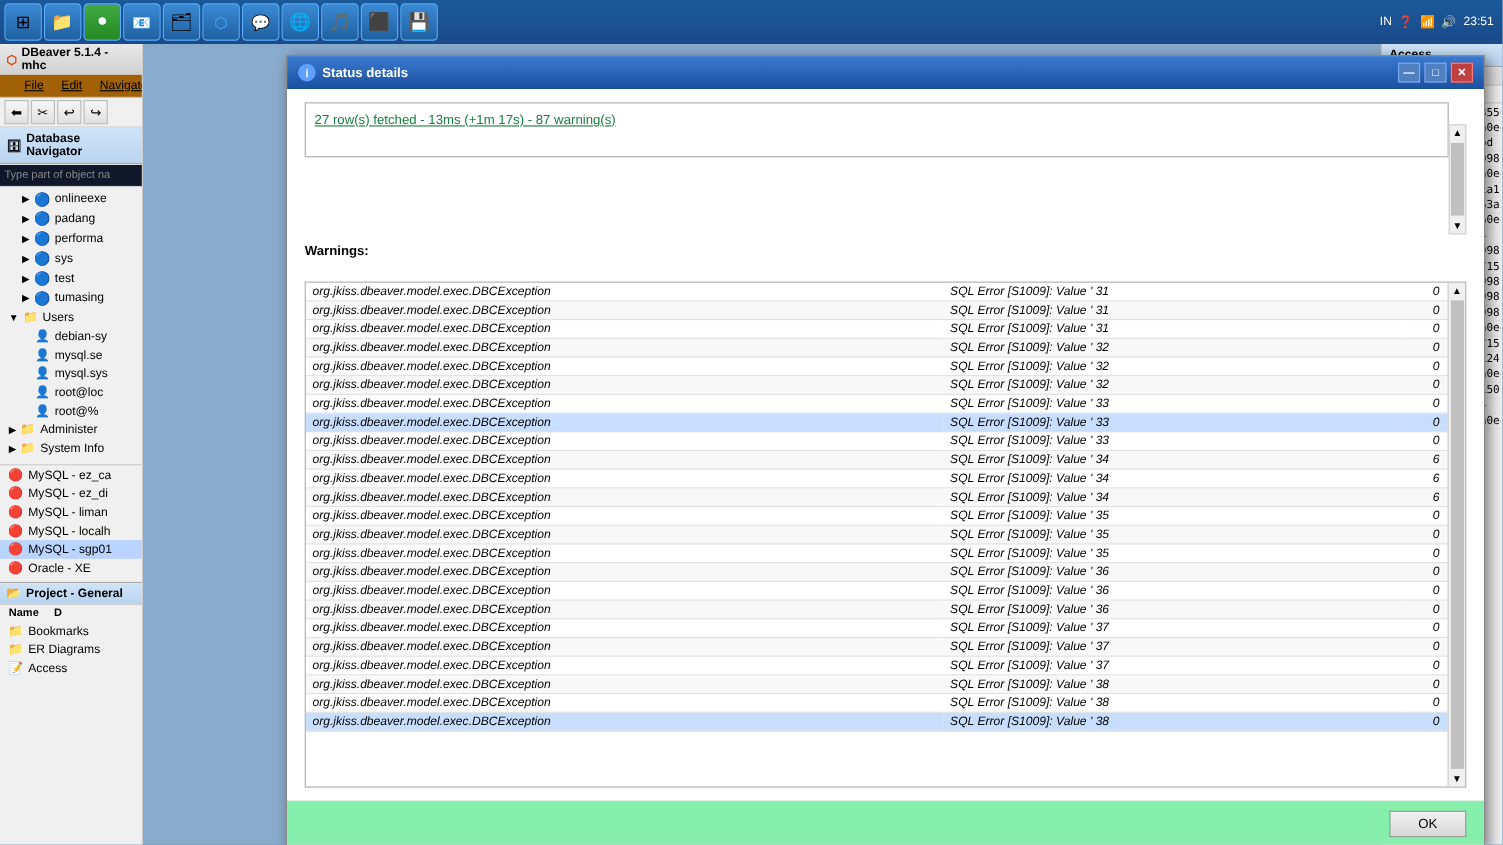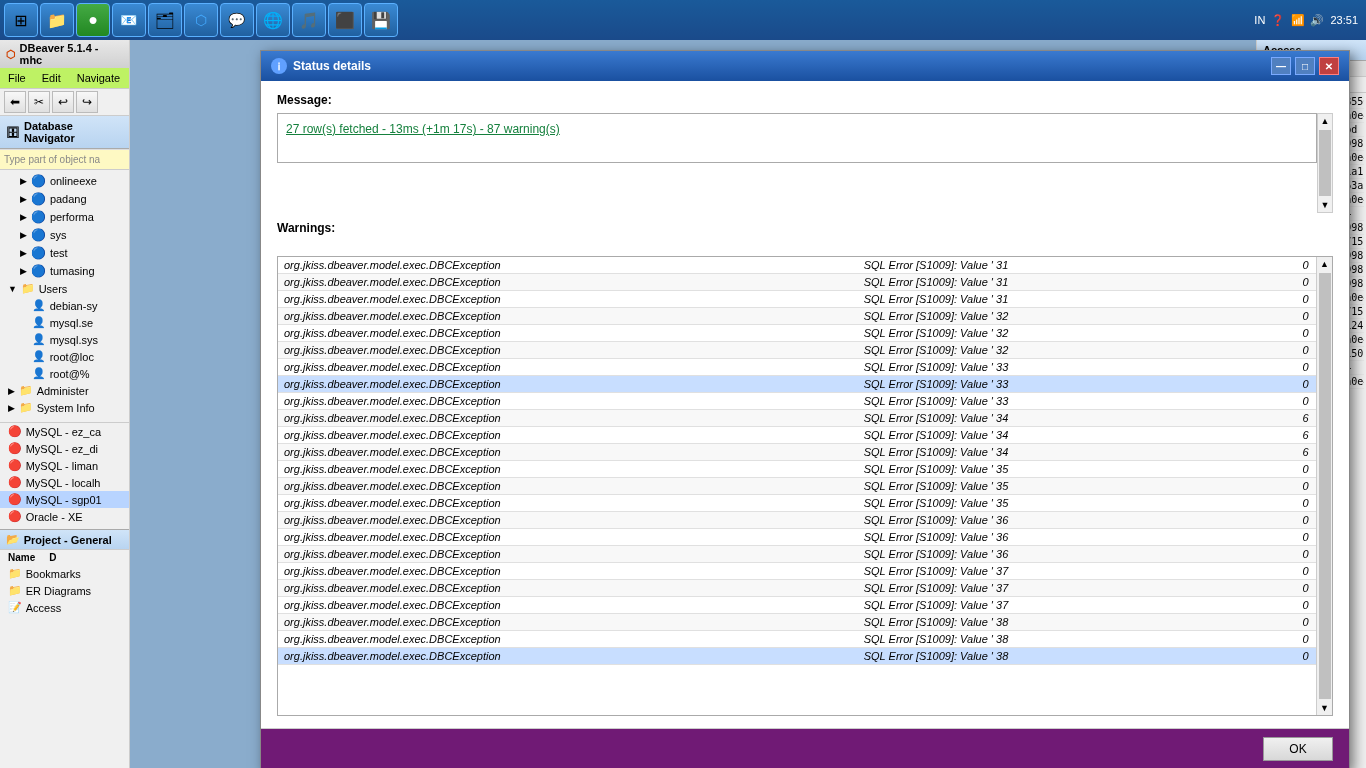--- a/index.html
+++ b/index.html
@@ -63,21 +63,21 @@
       font-size: 11px;
       border-bottom: 1px solid #aaa;
       display: flex;
       align-items: center;
       gap: 4px;
     }
     .sidebar-search {
       padding: 4px 4px;
       font-size: 10px;
       color: #888;
-      background: #fef9c3;
+      background: #0f172a;
       border-bottom: 1px solid #ccc;
       border-top: 1px solid #ddd;
     }
     .sidebar-items { padding: 2px 0; }
     .sidebar-item {
       padding: 2px 4px 2px 8px;
       font-size: 11px;
       display: flex;
       align-items: center;
       gap: 4px;
@@ -236,21 +236,21 @@
     .warnings-table-wrapper::-webkit-scrollbar-thumb {
       background: #b0b0b0;
       border: 1px solid #999;
     }
 
     .modal-footer {
       padding: 8px 16px;
       display: flex;
       justify-content: flex-end;
       align-items: center;
-      background: #701a75;
+      background: #86efac;
       border-top: 1px solid #ccc;
       flex-shrink: 0;
     }
     .ok-button {
       background: linear-gradient(to bottom, #f0f0f0, #d8d8d8);
       border: 1px solid #999;
       padding: 4px 20px;
       font-size: 12px;
       cursor: pointer;
       min-width: 70px;
@@ -281,24 +281,25 @@
       padding: 2px;
     }
     .data-values div {
       padding: 1px 2px;
       border-bottom: 1px solid #e8e8e8;
       overflow: hidden;
       white-space: nowrap;
     }
     .menu-bar {
       display: flex;
-      padding: 2px 4px;
+      padding: 2px 18px;
       gap: 8px;
       border-bottom: 1px solid #ccc;
-      background: #bef264;
+      background: #a16207;
+      text-decoration: underline;
     }
     .menu-item {
       font-size: 11px;
       cursor: pointer;
       padding: 2px 4px;
     }
     .toolbar {
       display: flex;
       padding: 2px 4px;
       gap: 2px;
@@ -526,21 +527,20 @@
           <div class="modal-ctrl-btn">—</div>
           <div class="modal-ctrl-btn">□</div>
           <div class="modal-ctrl-btn close-btn">✕</div>
         </div>
       </div>
 
       <div class="modal-content">
 
         <div style="display:flex;gap:0;margin-bottom:8px;flex-shrink:0;">
           <div style="flex:1;">
-            <div class="message-label">Message:</div>
             <div class="message-box">
               <span>27 row(s) fetched - 13ms (+1m 17s) - 87 warning(s)</span>
             </div>
           </div>
           <div style="width:16px;background:#f0f0f0;border:1px solid #ccc;margin-top:20px;height:100px;display:flex;flex-direction:column;align-items:center;">
             <div style="font-size:9px;padding:2px;cursor:pointer;">▲</div>
             <div style="flex:1;background:#c0c0c0;width:12px;margin:2px;"></div>
             <div style="font-size:9px;padding:2px;cursor:pointer;">▼</div>
           </div>
         </div>

